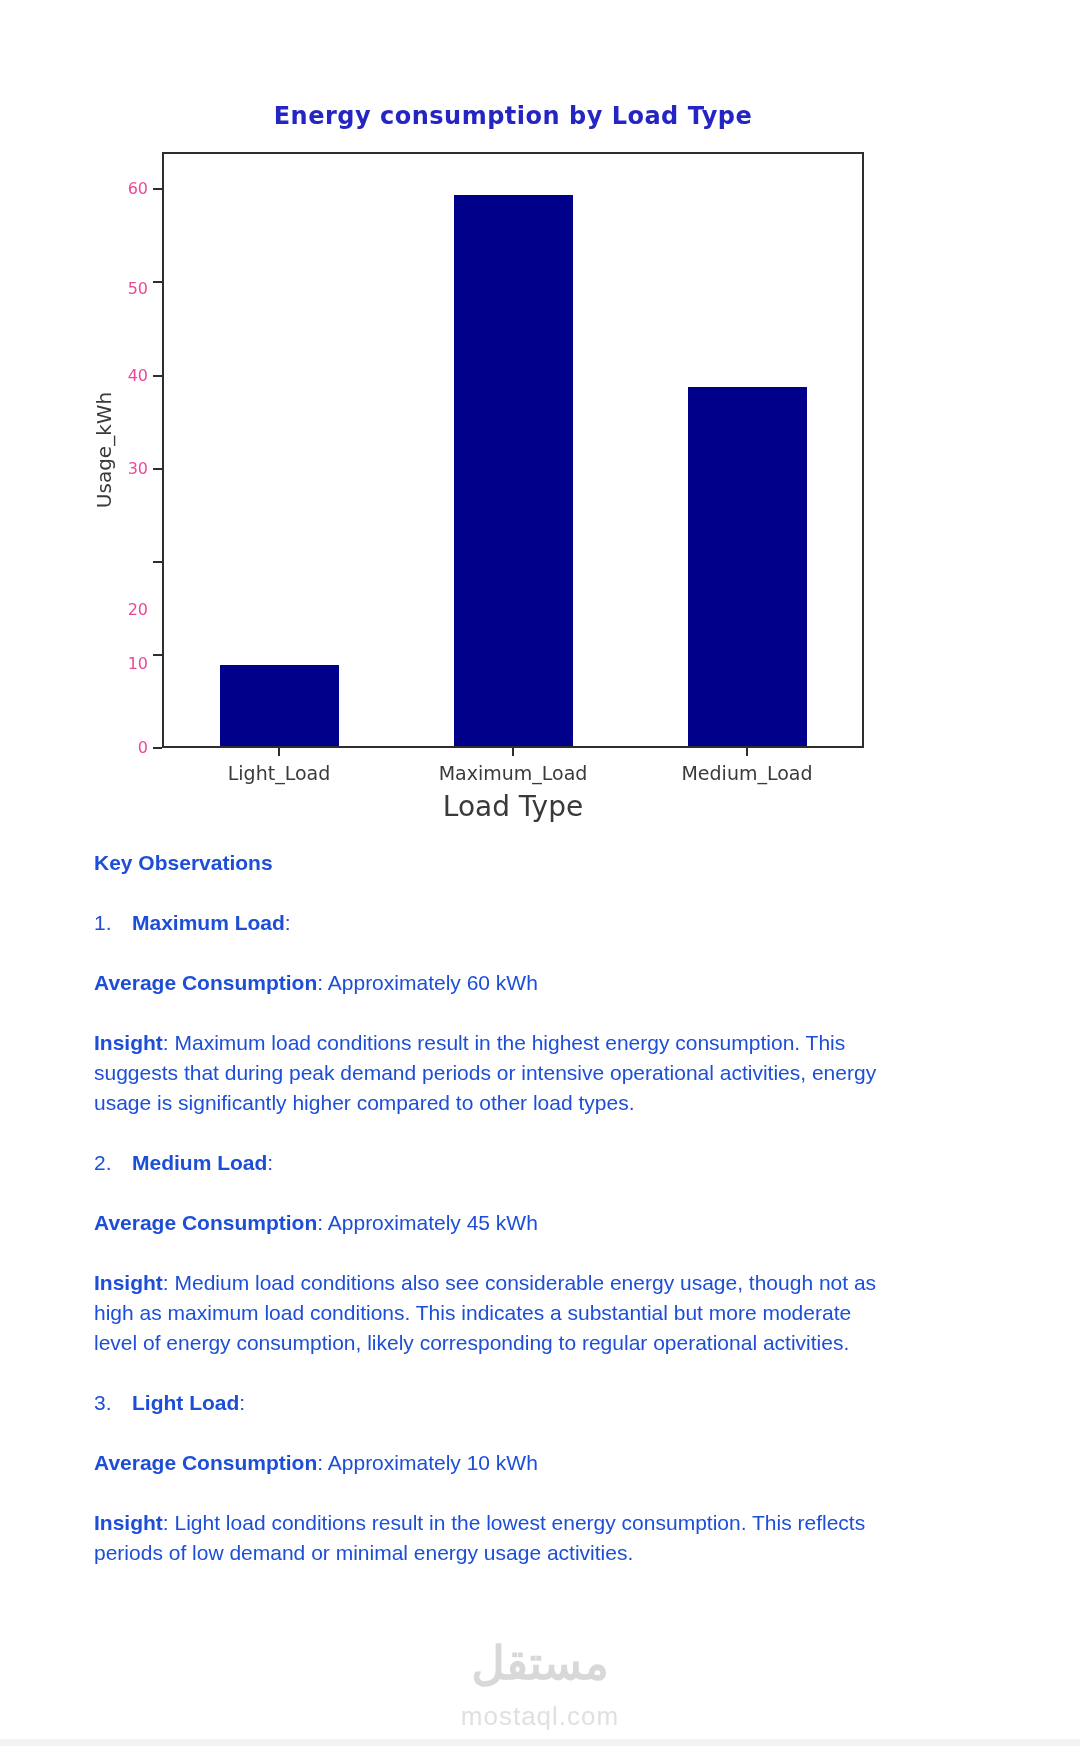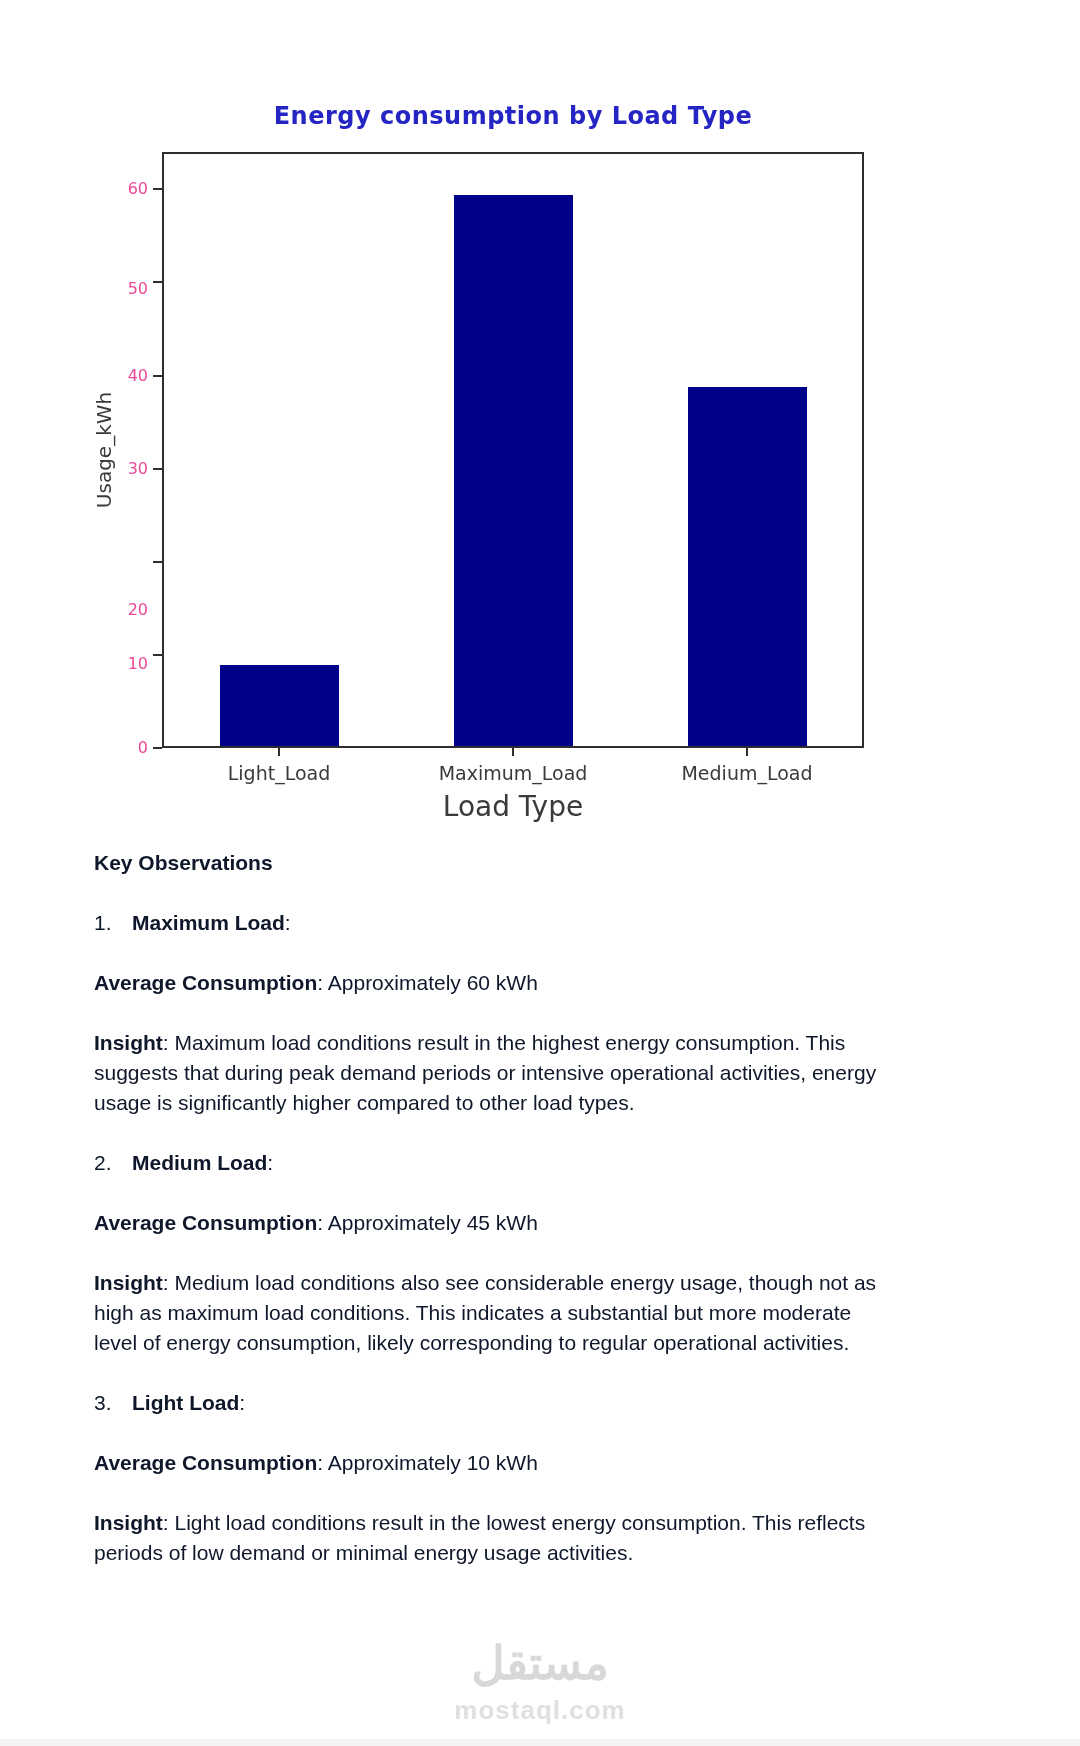--- a/index.html
+++ b/index.html
@@ -64,21 +64,21 @@
     color: #3a3a3a;
   }
 
   
   .observations {
     position: absolute;
     left: 94px; top: 848px;
     width: 792px;
     font-size: 21px;
     line-height: 30px;
-    color: #0f172a;
+    color: #1d4ed8;
   }
   .observations p { margin: 0 0 30px 0; }
   .bold { font-weight: bold; }
   .heading { font-weight: bold; }
   .num { display: inline-block; width: 38px; font-weight: normal; }
 
   
   .watermark {
     position: absolute;
     left: 0; right: 0; top: 1638px;
@@ -87,22 +87,21 @@
   }
   .wm-logo {
     font-size: 46px;
     font-weight: bold;
     line-height: 50px;
   }
   .wm-domain {
     font-size: 26px;
     letter-spacing: 1px;
     line-height: 28px;
-    margin-top: 8px;
-    font-weight: bold;
+    margin-top: 14px;
   }
 
   .bottom-strip {
     position: absolute;
     left: 0; right: 0; bottom: 0;
     height: 7px;
     background: #f3f3f3;
   }
 </style>
 </head>

